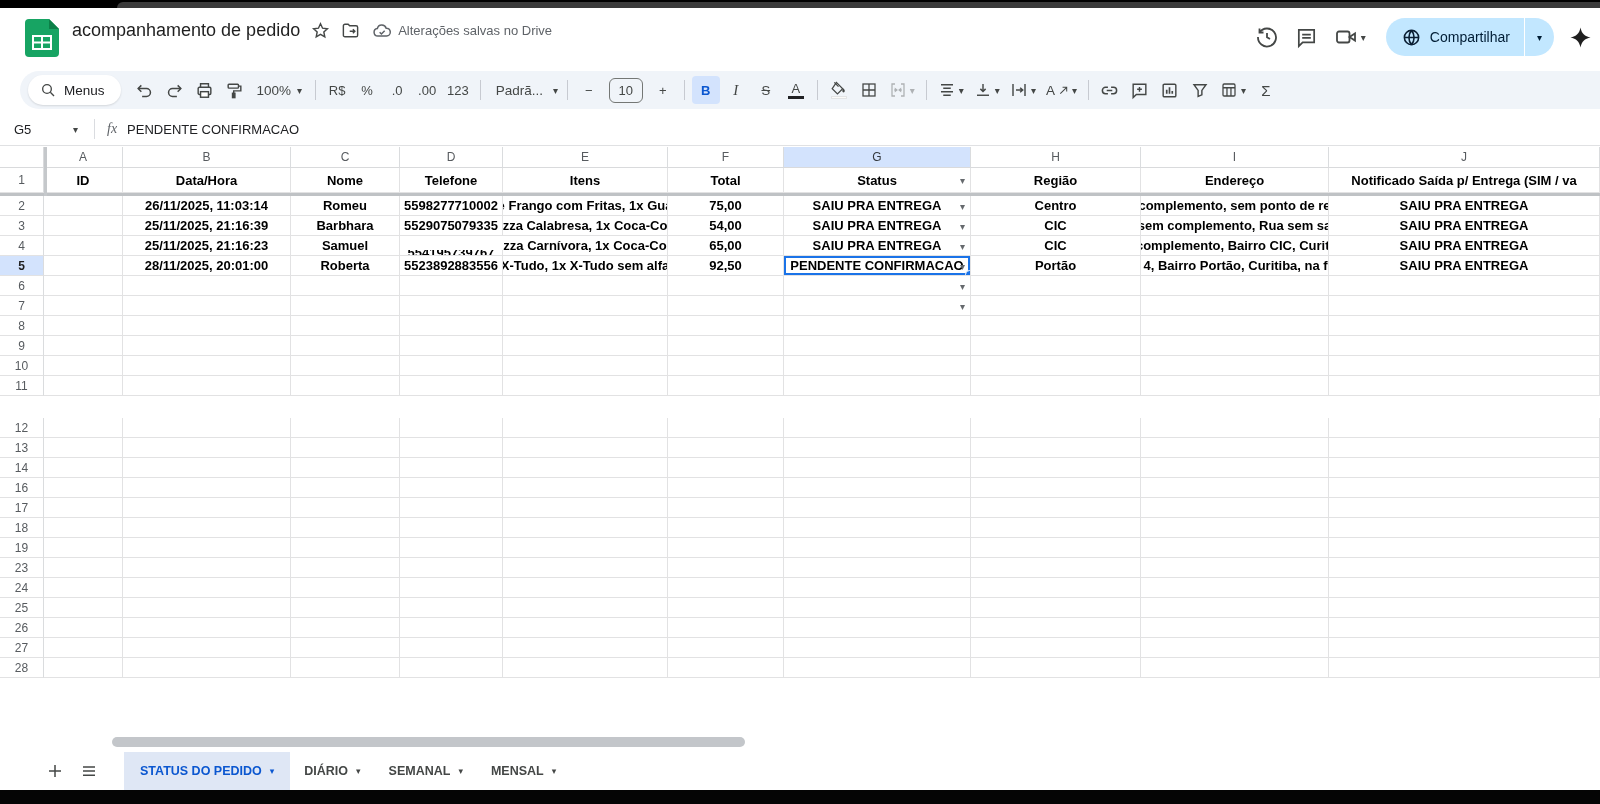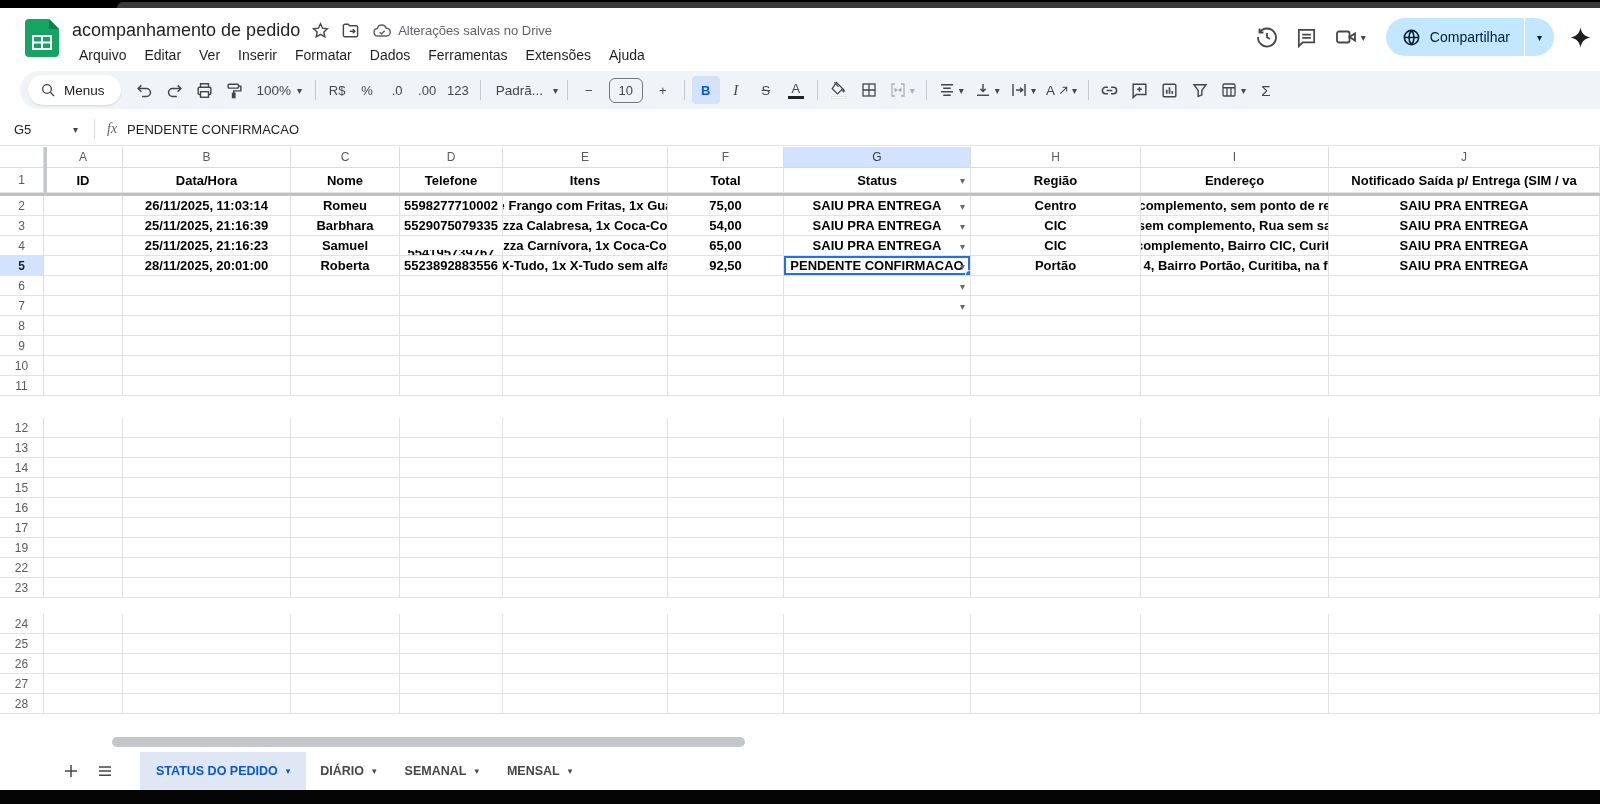--- a/index.html
+++ b/index.html
@@ -84,21 +84,21 @@
   .sel-cell:after { content:""; position:absolute; inset:0; border:2px solid #1a73e8; pointer-events:none; }
   .fill-handle { position:absolute; right:-4px; bottom:-4px; width:9px; height:9px; border-radius:50%;
                  background:#1a73e8; border:1.5px solid #fff; z-index:4; }
   .g-divider { width:1600px; height:3px; background:#bfc2c5; }
   .frozen-vline { position:absolute; left:44px; top:0; width:3px; height:49px; background:#c5c8cb; z-index:2; }
 
   
   #hscroll { position:absolute; top:737px; left:112px; width:633px; height:10px; border-radius:5px; background:#c3c6ca; z-index:5; }
 
   
-  #tabbar { position:absolute; top:752px; left:0; width:1600px; height:38px; background:#fff; display:flex; align-items:center;padding-left:16px; }
+  #tabbar { position:absolute; top:752px; left:0; width:1600px; height:38px; background:#fff; display:flex; align-items:center; }
   .tabbar-ic { width:34px; height:30px; display:flex; align-items:center; justify-content:center; color:#444746; }
   .sheet-tab { height:38px; display:flex; align-items:center; gap:8px; padding:0 14px; font-size:12.5px; font-weight:700; color:#444746; }
   .sheet-tab .caret { font-size:9px; }
   .sheet-tab.active { background:#dfe7f5; color:#0b57d0; padding:0 16px; }
   .sheet-tab.active .caret { color:#0b57d0; }
   svg { display:block; }
 </style>
 </head>
 <body>
 
@@ -133,31 +133,20 @@
             <path d="M11 13 h6 M15 10.5 17.5 13 15 15.5"></path>
           </svg>
       </span>
       <span class="saved-chip">
         <svg width="20" height="20" viewBox="0 0 24 24" fill="none" stroke="#5f6368" stroke-width="1.8">
             <path d="M7 18 a4.5 4.5 0 0 1 -.6-8.96 A5.5 5.5 0 0 1 17 8.6 4.2 4.2 0 0 1 17.5 18 z"></path>
             <path d="M9.2 13.4 11.3 15.5 15.2 11.6"></path>
           </svg>
         <span>Alterações salvas no Drive</span>
       </span>
-    </div>
-    <div class="menu-row">
-      <span class="menu-item">Arquivo</span>
-      <span class="menu-item">Editar</span>
-      <span class="menu-item">Ver</span>
-      <span class="menu-item">Inserir</span>
-      <span class="menu-item">Formatar</span>
-      <span class="menu-item">Dados</span>
-      <span class="menu-item">Ferramentas</span>
-      <span class="menu-item">Extensões</span>
-      <span class="menu-item">Ajuda</span>
     </div>
     <div class="hdr-right">
       <span class="hdr-ic">
         <svg width="24" height="24" viewBox="0 0 24 24" fill="none" stroke="#444746" stroke-width="1.8">
             <path d="M4.5 7.5 A9 9 0 1 1 3 12"></path>
             <path d="M4.5 3.5 v4 h4"></path>
             <path d="M12 8 v4.2 l3 1.8"></path>
           </svg>
       </span>
       <span class="hdr-ic">
@@ -646,33 +635,20 @@
         <div class="g-cell" style="width: 109px;"></div>
         <div class="g-cell" style="width: 103px;"></div>
         <div class="g-cell" style="width: 165px;"></div>
         <div class="g-cell" style="width: 116px;"></div>
         <div class="g-cell" style="width: 187px;"></div>
         <div class="g-cell" style="width: 170px;"></div>
         <div class="g-cell" style="width: 188px;"></div>
         <div class="g-cell" style="width: 271px;"></div>
       </div>
       <div class="g-row" style="height: 20px;">
-        <div class="g-rowhead">15</div>
-        <div class="g-cell" style="width: 79px;"></div>
-        <div class="g-cell" style="width: 168px;"></div>
-        <div class="g-cell" style="width: 109px;"></div>
-        <div class="g-cell" style="width: 103px;"></div>
-        <div class="g-cell" style="width: 165px;"></div>
-        <div class="g-cell" style="width: 116px;"></div>
-        <div class="g-cell" style="width: 187px;"></div>
-        <div class="g-cell" style="width: 170px;"></div>
-        <div class="g-cell" style="width: 188px;"></div>
-        <div class="g-cell" style="width: 271px;"></div>
-      </div>
-      <div class="g-row" style="height: 20px;">
         <div class="g-rowhead">16</div>
         <div class="g-cell" style="width: 79px;"></div>
         <div class="g-cell" style="width: 168px;"></div>
         <div class="g-cell" style="width: 109px;"></div>
         <div class="g-cell" style="width: 103px;"></div>
         <div class="g-cell" style="width: 165px;"></div>
         <div class="g-cell" style="width: 116px;"></div>
         <div class="g-cell" style="width: 187px;"></div>
         <div class="g-cell" style="width: 170px;"></div>
         <div class="g-cell" style="width: 188px;"></div>
@@ -685,59 +661,59 @@
         <div class="g-cell" style="width: 109px;"></div>
         <div class="g-cell" style="width: 103px;"></div>
         <div class="g-cell" style="width: 165px;"></div>
         <div class="g-cell" style="width: 116px;"></div>
         <div class="g-cell" style="width: 187px;"></div>
         <div class="g-cell" style="width: 170px;"></div>
         <div class="g-cell" style="width: 188px;"></div>
         <div class="g-cell" style="width: 271px;"></div>
       </div>
       <div class="g-row" style="height: 20px;">
+        <div class="g-rowhead">18</div>
+        <div class="g-cell" style="width: 79px;"></div>
+        <div class="g-cell" style="width: 168px;"></div>
+        <div class="g-cell" style="width: 109px;"></div>
+        <div class="g-cell" style="width: 103px;"></div>
+        <div class="g-cell" style="width: 165px;"></div>
+        <div class="g-cell" style="width: 116px;"></div>
+        <div class="g-cell" style="width: 187px;"></div>
+        <div class="g-cell" style="width: 170px;"></div>
+        <div class="g-cell" style="width: 188px;"></div>
+        <div class="g-cell" style="width: 271px;"></div>
+      </div>
+      <div class="g-row" style="height: 20px;">
         <div class="g-rowhead">19</div>
         <div class="g-cell" style="width: 79px;"></div>
         <div class="g-cell" style="width: 168px;"></div>
         <div class="g-cell" style="width: 109px;"></div>
         <div class="g-cell" style="width: 103px;"></div>
         <div class="g-cell" style="width: 165px;"></div>
         <div class="g-cell" style="width: 116px;"></div>
         <div class="g-cell" style="width: 187px;"></div>
         <div class="g-cell" style="width: 170px;"></div>
         <div class="g-cell" style="width: 188px;"></div>
         <div class="g-cell" style="width: 271px;"></div>
       </div>
       <div class="g-row" style="height: 20px;">
-        <div class="g-rowhead">22</div>
-        <div class="g-cell" style="width: 79px;"></div>
-        <div class="g-cell" style="width: 168px;"></div>
-        <div class="g-cell" style="width: 109px;"></div>
-        <div class="g-cell" style="width: 103px;"></div>
-        <div class="g-cell" style="width: 165px;"></div>
-        <div class="g-cell" style="width: 116px;"></div>
-        <div class="g-cell" style="width: 187px;"></div>
-        <div class="g-cell" style="width: 170px;"></div>
-        <div class="g-cell" style="width: 188px;"></div>
-        <div class="g-cell" style="width: 271px;"></div>
-      </div>
-      <div class="g-row" style="height: 20px;">
         <div class="g-rowhead">23</div>
         <div class="g-cell" style="width: 79px;"></div>
         <div class="g-cell" style="width: 168px;"></div>
         <div class="g-cell" style="width: 109px;"></div>
         <div class="g-cell" style="width: 103px;"></div>
         <div class="g-cell" style="width: 165px;"></div>
         <div class="g-cell" style="width: 116px;"></div>
         <div class="g-cell" style="width: 187px;"></div>
         <div class="g-cell" style="width: 170px;"></div>
         <div class="g-cell" style="width: 188px;"></div>
         <div class="g-cell" style="width: 271px;"></div>
       </div>
-      <div class="g-row" style="height: 20px; margin-top: 16px;">
+      <div class="g-row" style="height: 20px;">
         <div class="g-rowhead">24</div>
         <div class="g-cell" style="width: 79px;"></div>
         <div class="g-cell" style="width: 168px;"></div>
         <div class="g-cell" style="width: 109px;"></div>
         <div class="g-cell" style="width: 103px;"></div>
         <div class="g-cell" style="width: 165px;"></div>
         <div class="g-cell" style="width: 116px;"></div>
         <div class="g-cell" style="width: 187px;"></div>
         <div class="g-cell" style="width: 170px;"></div>
         <div class="g-cell" style="width: 188px;"></div>

